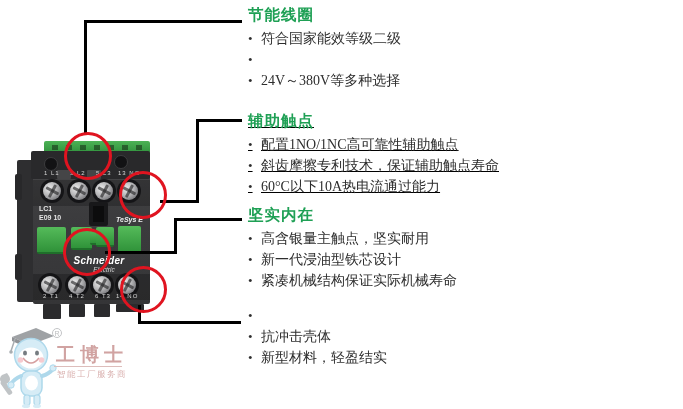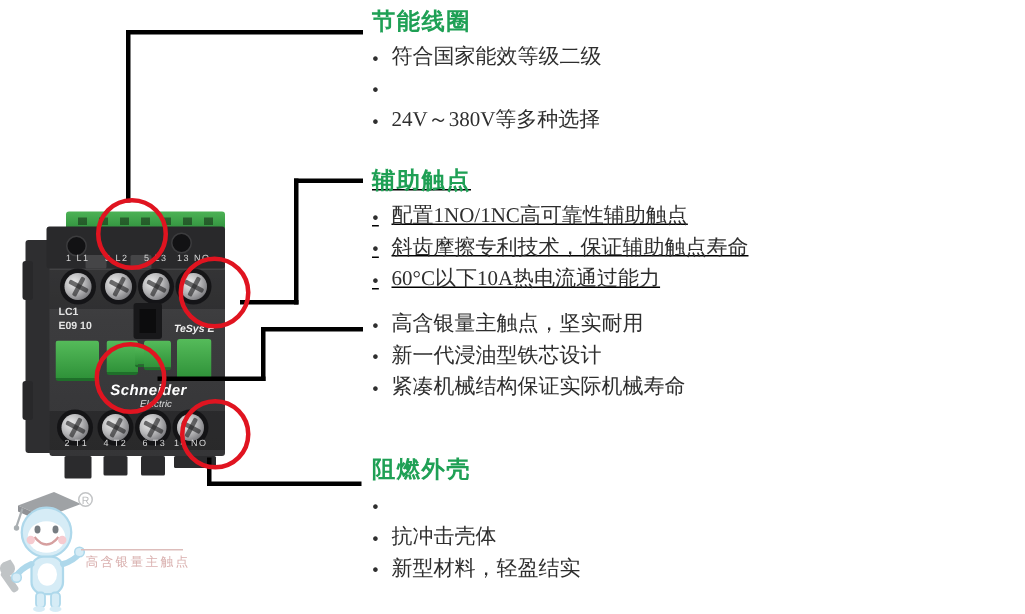--- a/index.html
+++ b/index.html
@@ -171,36 +171,36 @@
         <span class="dot">•</span>
         <span>斜齿摩擦专利技术，保证辅助触点寿命</span>
       </div>
     <div class="row">
         <span class="dot">•</span>
         <span>60°C以下10A热电流通过能力</span>
       </div>
   </section>
 
   <section class="feat" style="top:206px;">
+    <h3>坚实内在</h3>
     <div class="row">
         <span class="dot">•</span>
         <span>高含银量主触点，坚实耐用</span>
       </div>
     <div class="row">
         <span class="dot">•</span>
         <span>新一代浸油型铁芯设计</span>
       </div>
     <div class="row">
         <span class="dot">•</span>
         <span>紧凑机械结构保证实际机械寿命</span>
       </div>
   </section>
 
   <section class="feat" style="top:305px;">
-    <h3>阻燃外壳</h3>
     <div class="row">
         <span class="dot">•</span>
       </div>
     <div class="row">
         <span class="dot">•</span>
         <span>抗冲击壳体</span>
       </div>
     <div class="row">
         <span class="dot">•</span>
         <span>新型材料，轻盈结实</span>
@@ -237,17 +237,18 @@
         <rect x="4" y="55" width="5" height="16" rx="2" transform="rotate(-35 6 63)"></rect>
         <path d="M2 50 a5 5 0 1 0 7 1 l-2 -3 z"></path>
       </g>
       <circle cx="11" cy="60" r="3.2" fill="#cfe9f5" stroke="#a0d2e8" stroke-width="1"></circle>
 
       <rect x="24" y="70" width="6" height="10" rx="2.5" fill="#cfe9f5" stroke="#a0d2e8" stroke-width="1.2"></rect>
       <rect x="34" y="70" width="6" height="10" rx="2.5" fill="#cfe9f5" stroke="#a0d2e8" stroke-width="1.2"></rect>
       <ellipse cx="26" cy="81" rx="4" ry="2" fill="#cfe9f5"></ellipse>
       <ellipse cx="37" cy="81" rx="4" ry="2" fill="#cfe9f5"></ellipse>
     </svg>
+    <div class="wm-name">工博士</div>
     <div class="wm-line"></div>
-    <div class="wm-tag">高含银量主触点</div>
+    <div class="wm-tag">智能工厂服务商</div>
   </div>
 
 </div>
 
 </body></html>

